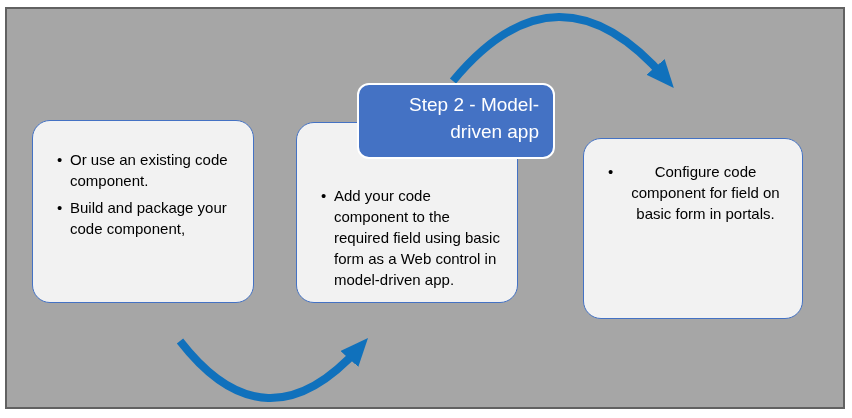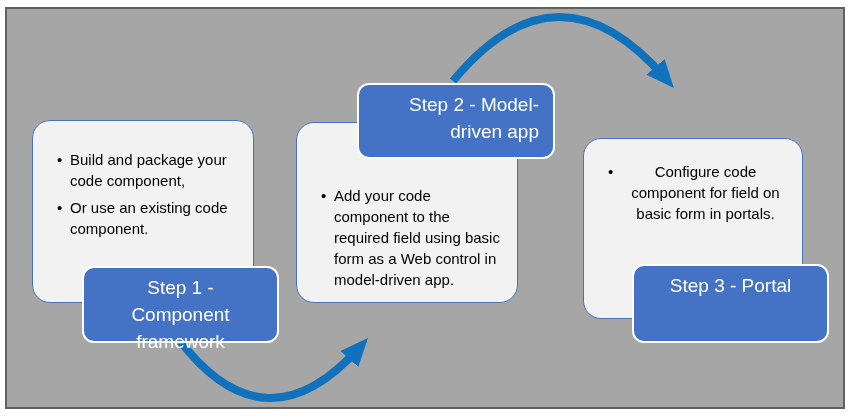--- a/index.html
+++ b/index.html
@@ -92,36 +92,34 @@
       <marker id="ah" markerUnits="userSpaceOnUse" markerWidth="30" markerHeight="26" refX="16" refY="12" orient="auto">
         <path d="M0 0 L28 12 L0 24 Z" fill="#1071BC"></path>
       </marker>
     </defs>
     <path d="M 180 341 Q 266 452 360 347" fill="none" stroke="#1071BC" stroke-width="8" marker-end="url(#ah)"></path>
     <path d="M 453 81 Q 558 -46 666 79" fill="none" stroke="#1071BC" stroke-width="8" marker-end="url(#ah)"></path>
   </svg>
 
   <div class="card" id="card1">
     <ul>
+      <li>Or use an existing code component.</li>
       <li>Build and package your code component,</li>
-      <li>Or use an existing code component.</li>
     </ul>
   </div>
 
   <div class="card" id="card2">
     <ul>
       <li>Add your code component to the required field using basic form as a Web control in model-driven app.</li>
     </ul>
   </div>
 
   <div class="card" id="card3">
     <ul>
       <li>Configure code component for field on basic form in portals.</li>
     </ul>
   </div>
 
-  <div class="step-label" id="label1">Step 1 - Component framework</div>
 
   <div class="step-label" id="label2">Step 2 - Model-driven app</div>
 
-  <div class="step-label" id="label3">Step 3 - Portal</div>
 
 </div>
 
 </body></html>

